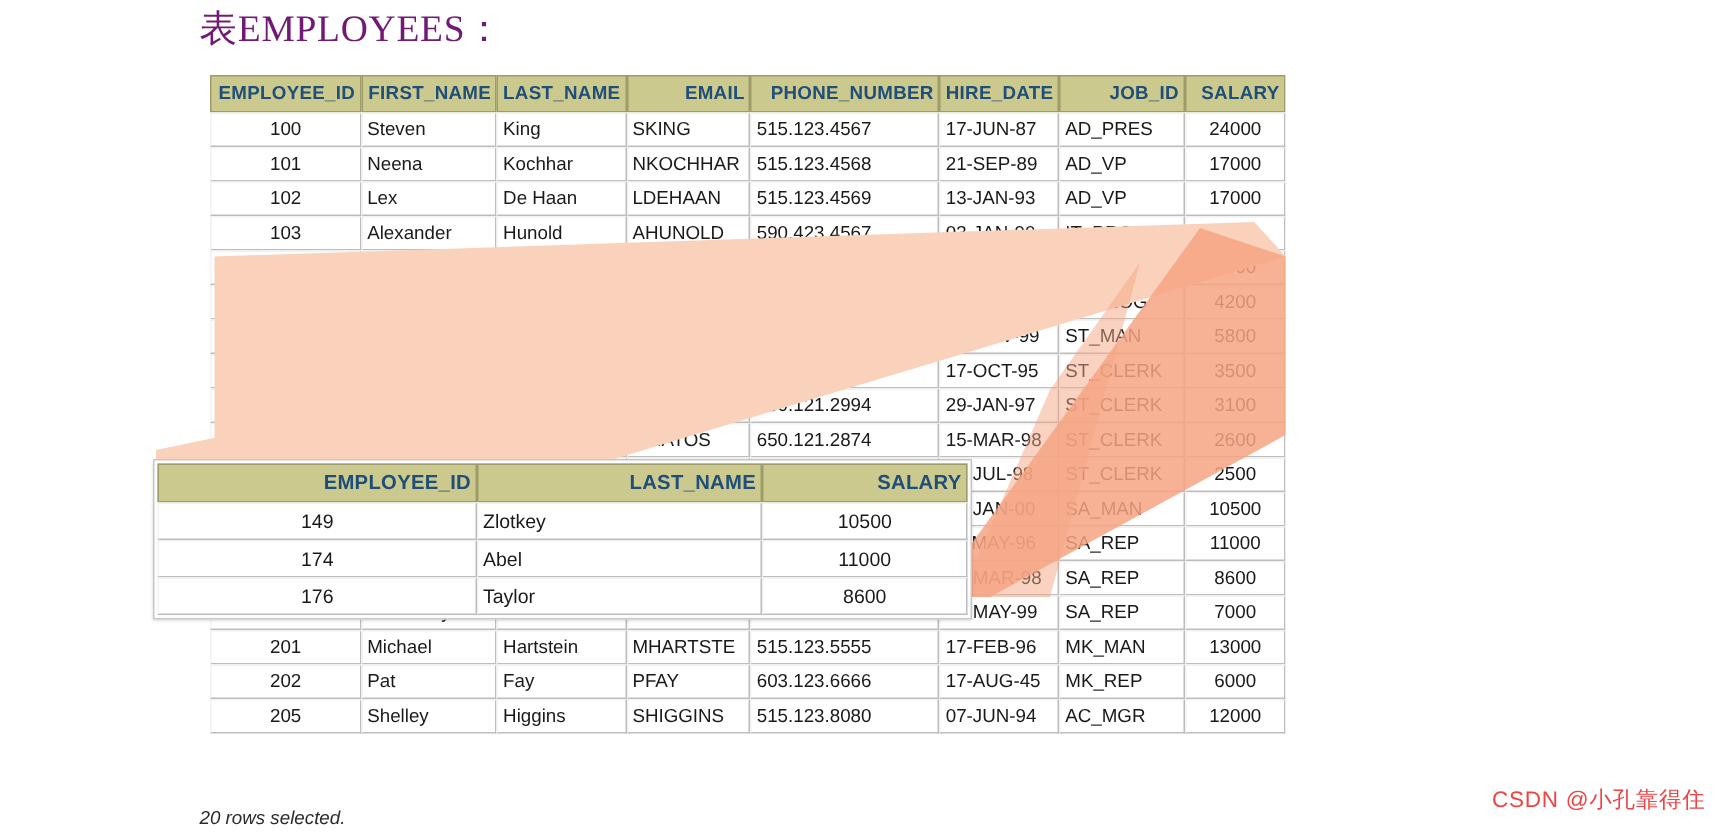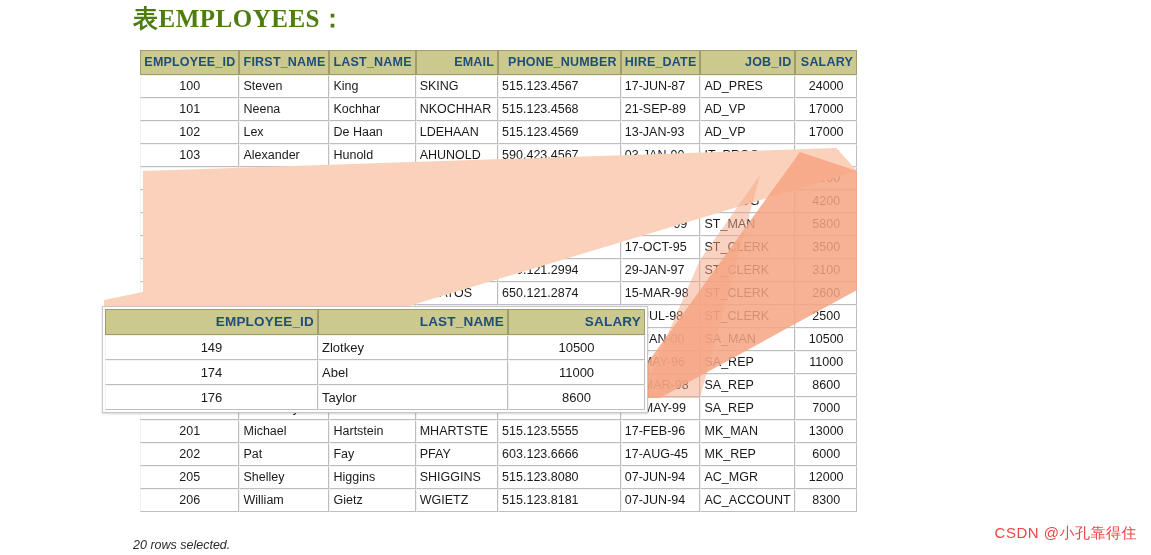--- a/index.html
+++ b/index.html
@@ -8,24 +8,24 @@
     background:#ffffff;
     font-family:"Liberation Sans", sans-serif;
     overflow:hidden;
     position:relative;
   }
 
   
   #page-title{
     position:absolute;left:133px;top:2px;
     font-family:"Liberation Serif", serif;
-    font-weight:bold;
+    font-weight:normal;
     font-size:25px;
     letter-spacing:.5px;
-    color:#4d7c0f;
+    color:#701a75;
     white-space:nowrap;
   }
 
   
   #main-table-clip{
     position:absolute;
     left:140px;top:50px;
     width:717px;height:482px;
     overflow:hidden;
   }
@@ -316,30 +316,20 @@
         <tr>
           <td class="num">205</td>
           <td class="txt">Shelley</td>
           <td class="txt">Higgins</td>
           <td class="txt">SHIGGINS</td>
           <td class="txt">515.123.8080</td>
           <td class="txt">07-JUN-94</td>
           <td class="txt">AC_MGR</td>
           <td class="num">12000</td>
         </tr>
-        <tr>
-          <td class="num">206</td>
-          <td class="txt">William</td>
-          <td class="txt">Gietz</td>
-          <td class="txt">WGIETZ</td>
-          <td class="txt">515.123.8181</td>
-          <td class="txt">07-JUN-94</td>
-          <td class="txt">AC_ACCOUNT</td>
-          <td class="num">8300</td>
-        </tr>
       </tbody>
   </table>
 </div>
 
 <svg id="funnel-overlay" viewBox="0 0 1151 555" width="1151" height="555">
 
   <polygon points="836,148 857,171 104,398 104,300" fill="#fad2bb"></polygon>
   <polygon points="836,148 857,171 143,345 143,171" fill="#fad2bb"></polygon>
 
   <polygon points="800,152 857,171 857,290 660,398 622,398" fill="#f6a583" opacity="0.85"></polygon>

